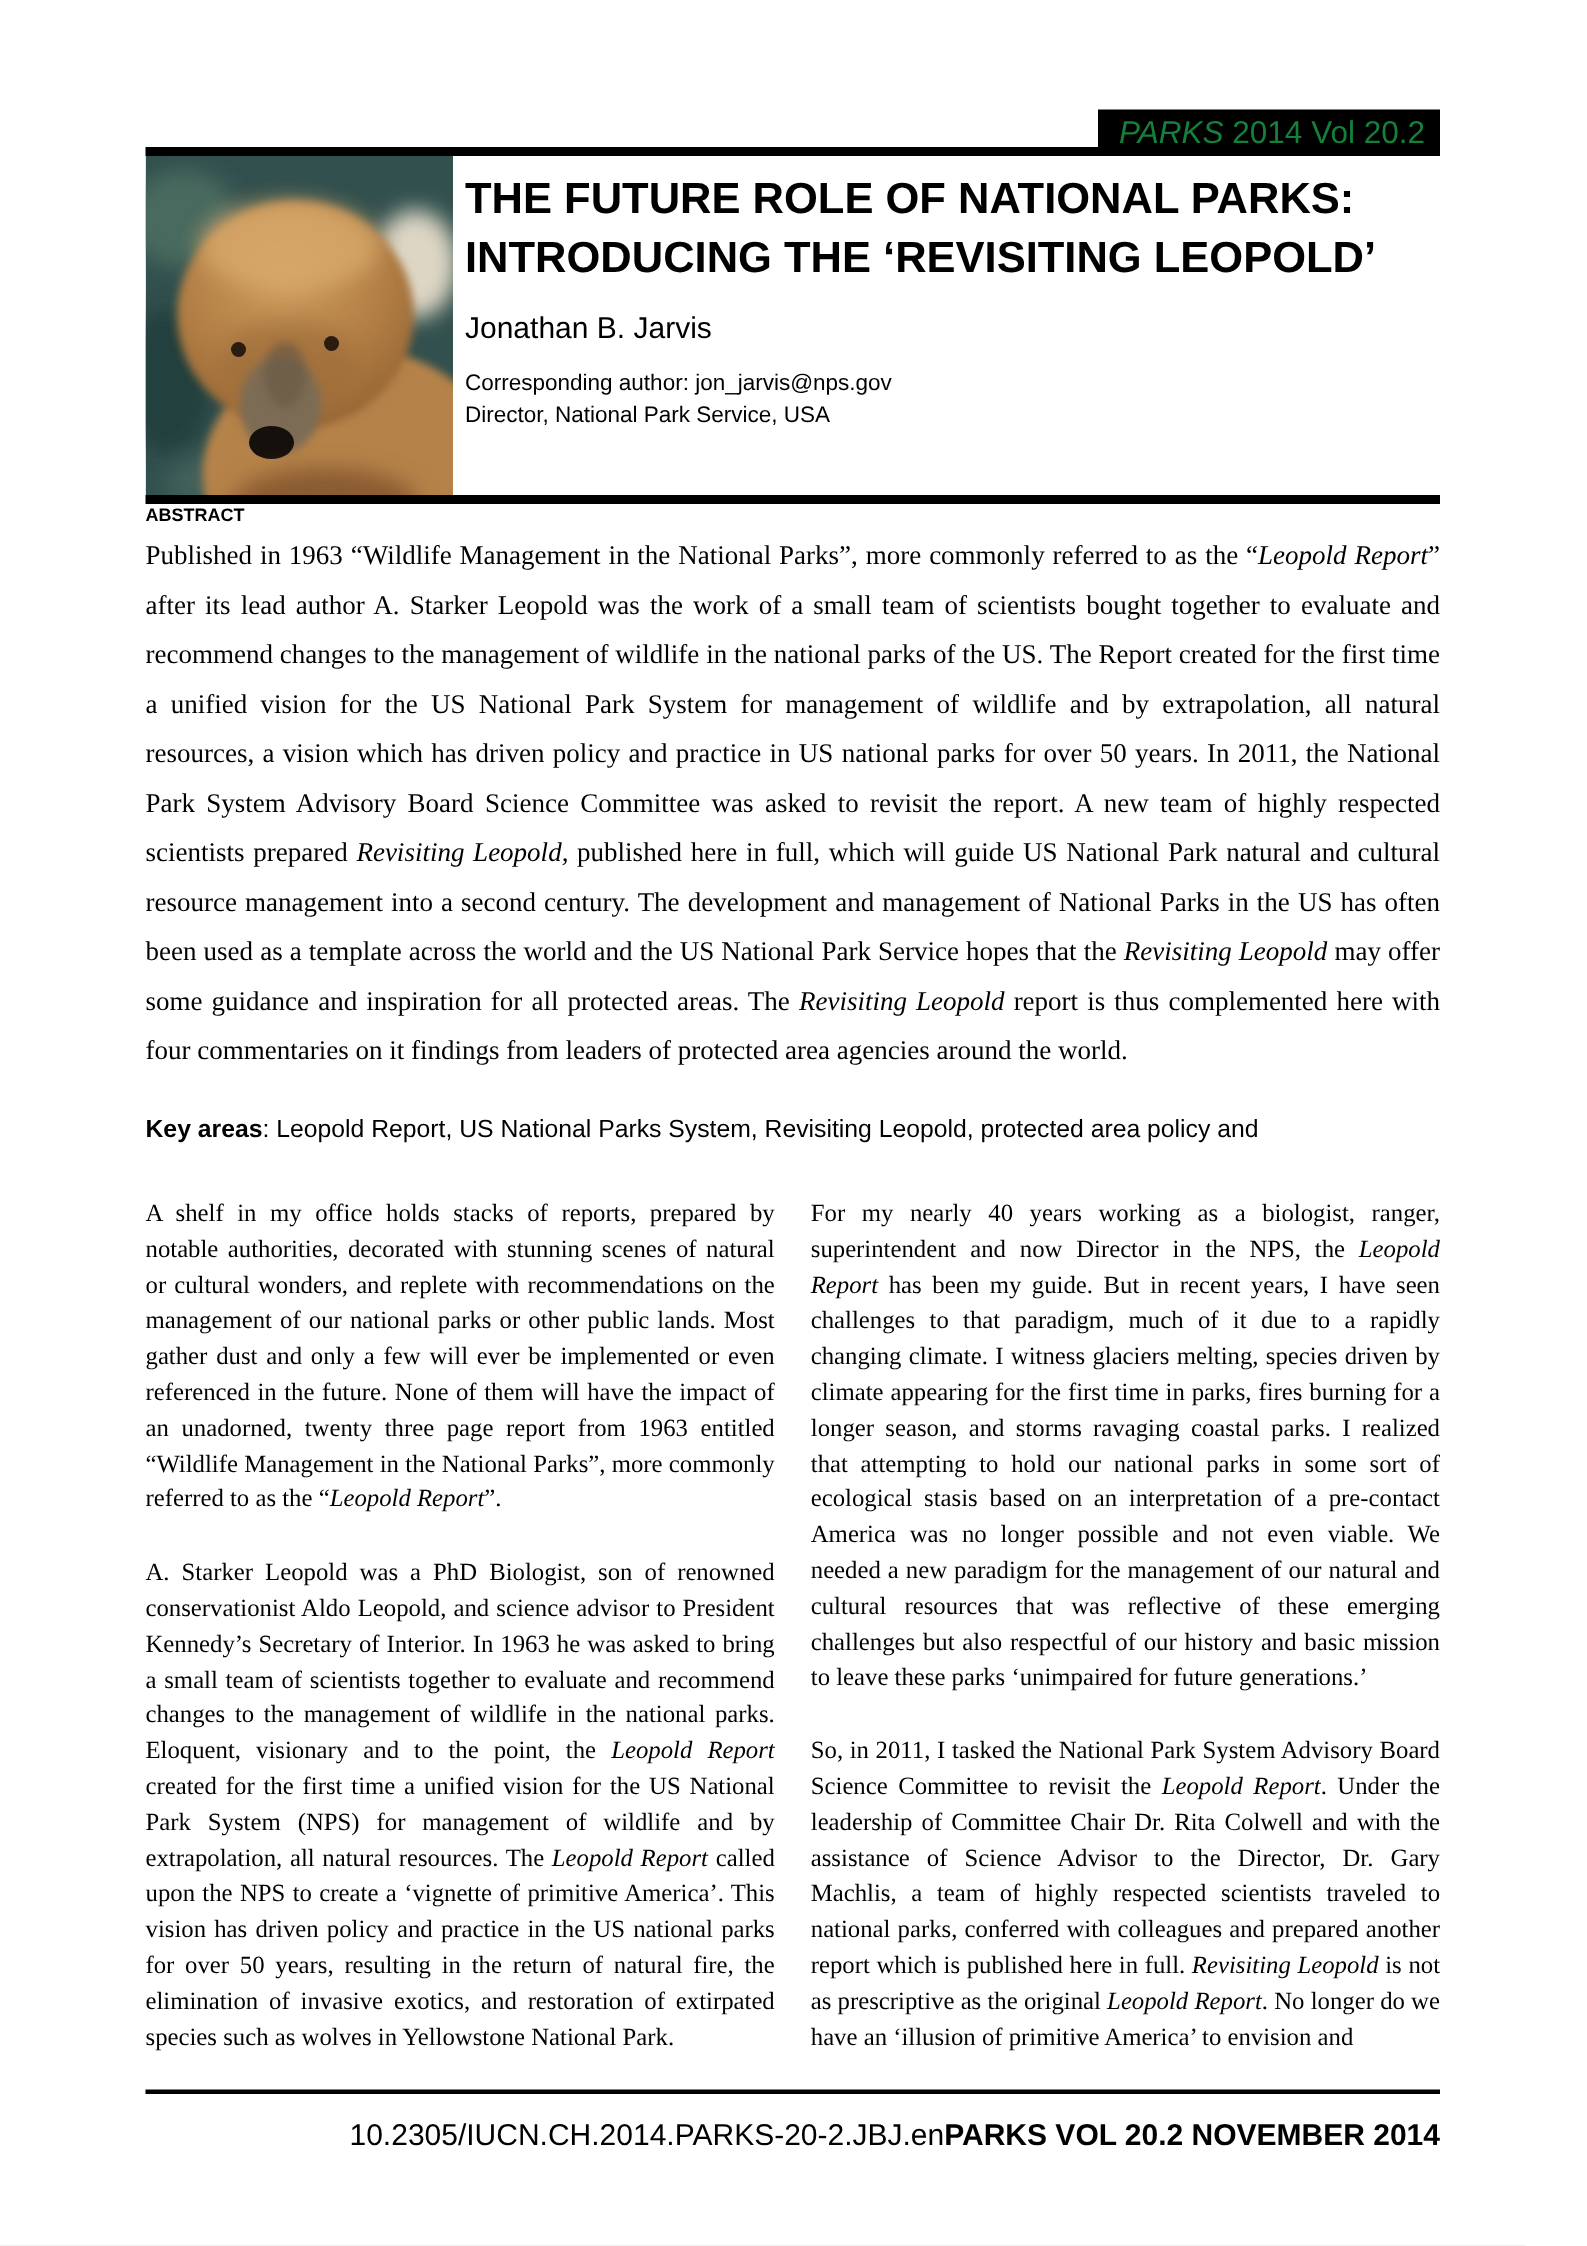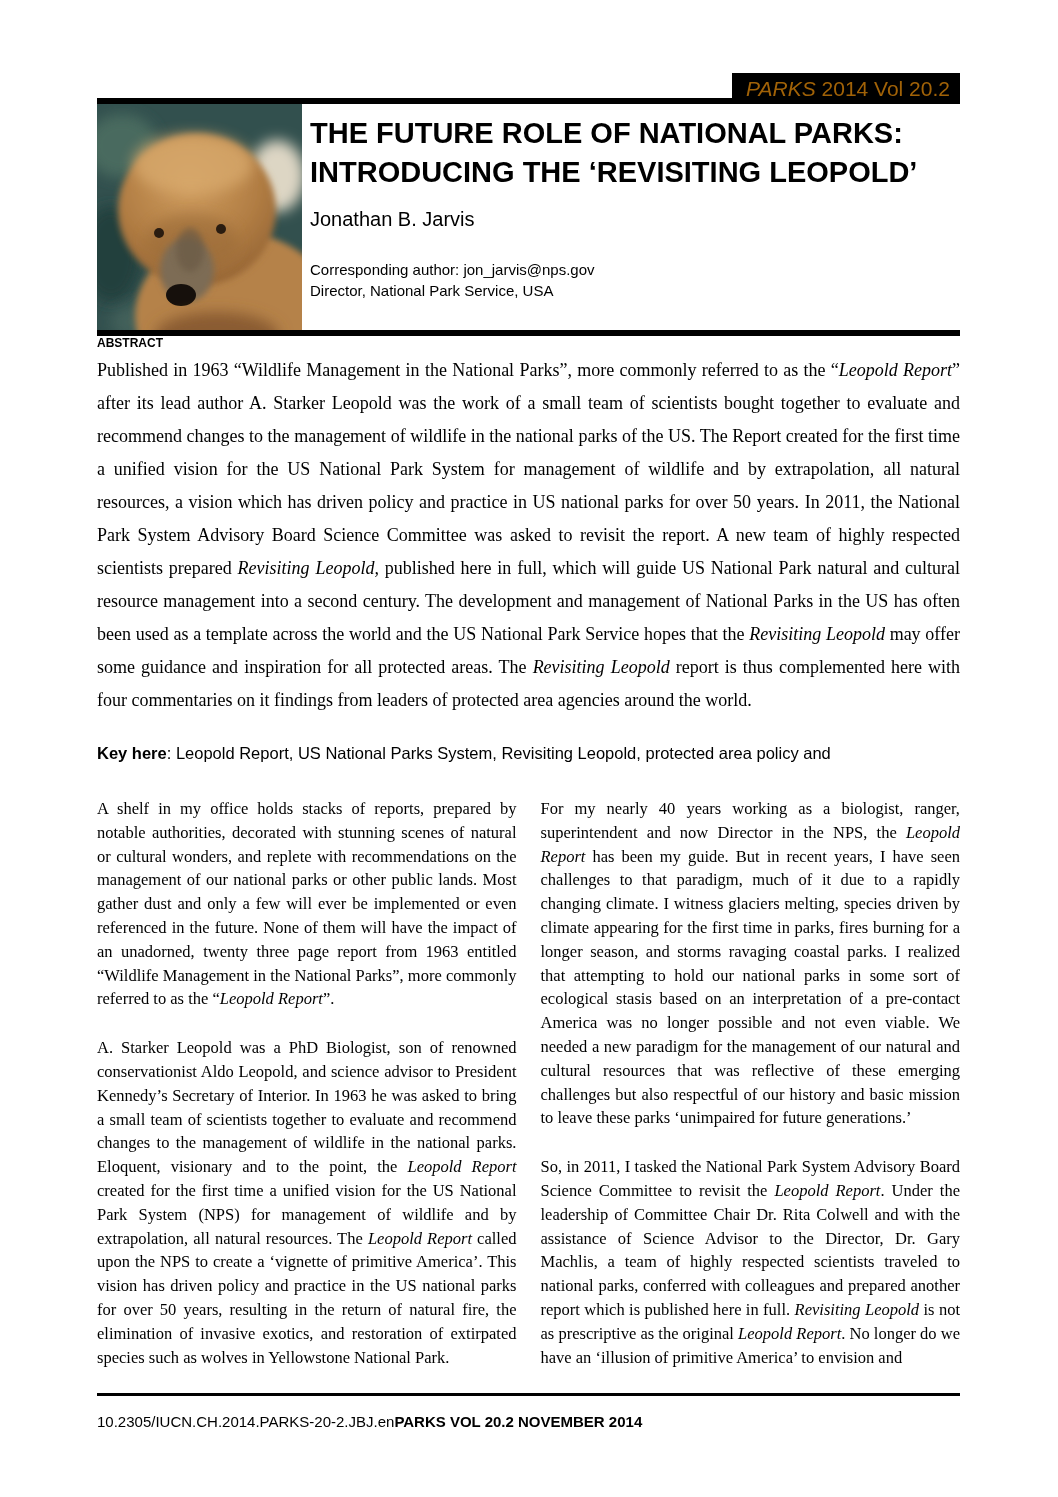--- a/index.html
+++ b/index.html
@@ -21,37 +21,37 @@
     width: 863px;
   }
   
   .badge-row { position: relative; height: 31px; }
   .rule-top {
     position: absolute; left: 0; right: 0; bottom: 0;
     height: 6px; background: #000;
   }
   .journal-badge {
     position: absolute; right: 0; bottom: 0;
-    background: #000; color: #a16207;
+    background: #000; color: #15803d;
     font-size: 21px; line-height: 31px;
     padding: 0 10px 0 14px;
     white-space: nowrap;
   }
   .journal-badge .jname { font-style: italic; }
   .header-main { display: flex; }
   .photo-box { width: 205px; height: 226px; flex: 0 0 205px; overflow: hidden; }
   .photo-box svg { display: block; }
   .header-text { padding-left: 8px; padding-top: 10px; }
   .article-title {
     font-size: 29px; font-weight: bold; line-height: 38.5px;
     letter-spacing: 0px;
   }
   .article-title div { white-space: nowrap; }
   .author-name { font-size: 20px; margin-top: 17px; }
-  .corr-block { margin-top: 28px; font-size: 15px; line-height: 21px; }
+  .corr-block { margin-top: 14px; font-size: 15px; line-height: 21px; }
   .rule-header-bottom { height: 6px; background: #000; }
   
   .abstract-heading { font-size: 12px; font-weight: bold; }
   .abstract-text {
     margin-top: 4px;
     font-family: "Liberation Serif", serif;
     font-size: 18px; line-height: 33px;
     text-align: justify;
   }
   .keywords { margin-top: 27px; font-size: 16.5px; }
@@ -66,22 +66,22 @@
   }
   .col p { margin-bottom: 25px; }
   .col p:last-child { margin-bottom: 0; }
   em { font-style: italic; }
   
   .footer {
     position: absolute; left: 97px; right: 98px; top: 1393px;
   }
   .rule-footer { height: 3px; background: #000; }
   .footer-row {
-    display: flex; justify-content: flex-start;
-    margin-top: 17px; font-size: 15px;
+    display: flex; justify-content: flex-end;
+    margin-top: 17px; font-size: 20px;
   }
   .footer-issue { font-weight: bold; }
 </style>
 </head>
 <body>
 
 <div class="page">
   <div class="content">
 
     <div class="badge-row">
@@ -136,21 +136,21 @@
           <div>Director, National Park Service, USA</div>
         </div>
       </div>
     </div>
     <div class="rule-header-bottom"></div>
 
     <div class="abstract-heading">ABSTRACT</div>
     <div class="abstract-text"><span>Published in 1963 “Wildlife Management in the National Parks”, more commonly referred to as the “</span><em>Leopold Report</em><span>” after its lead author A. Starker Leopold was the work of a small team of scientists bought together to evaluate and recommend changes to the management of wildlife in the national parks of the US. The Report created for the first time a unified vision for the US National Park System for management of wildlife and by extrapolation, all natural resources, a vision which has driven policy and practice in US national parks for over 50 years. In 2011, the National Park System Advisory Board Science Committee was asked to revisit the report. A new team of highly respected scientists prepared </span><em>Revisiting Leopold,</em><span> published here in full, which will guide US National Park natural and cultural resource management into a second century. The development and management of National Parks in the US has often been used as a template across the world and the US National Park Service hopes that the </span><em>Revisiting Leopold</em><span> may offer some guidance and inspiration for all protected areas. The </span><em>Revisiting Leopold</em><span> report is thus complemented here with four commentaries on it findings from leaders of protected area agencies around the world.</span></div>
 
     <div class="keywords">
-      <span class="kw-label">Key here</span><span>: Leopold Report, US National Parks System, Revisiting Leopold, protected area policy and</span>
+      <span class="kw-label">Key areas</span><span>: Leopold Report, US National Parks System, Revisiting Leopold, protected area policy and</span>
     </div>
 
     <div class="columns">
       <div class="col">
         <p><span>A shelf in my office holds stacks of reports, prepared by notable authorities, decorated with stunning scenes of natural or cultural wonders, and replete with recommendations on the management of our national parks or other public lands. Most gather dust and only a few will ever be implemented or even referenced in the future. None of them will have the impact of an unadorned, twenty three page report from 1963 entitled “Wildlife Management in the National Parks”, more commonly referred to as the “</span><em>Leopold Report</em><span>”.</span></p>
         <p><span>A. Starker Leopold was a PhD Biologist, son of renowned conservationist Aldo Leopold, and science advisor to President Kennedy’s Secretary of Interior. In 1963 he was asked to bring a small team of scientists together to evaluate and recommend changes to the management of wildlife in the national parks. Eloquent, visionary and to the point, the </span><em>Leopold Report</em><span> created for the first time a unified vision for the US National Park System (NPS) for management of wildlife and by extrapolation, all natural resources. The </span><em>Leopold Report</em><span> called upon the NPS to create a ‘vignette of primitive America’. This vision has driven policy and practice in the US national parks for over 50 years, resulting in the return of natural fire, the elimination of invasive exotics, and restoration of extirpated species such as wolves in Yellowstone National Park.</span></p>
       </div>
       <div class="col">
         <p><span>For my nearly 40 years working as a biologist, ranger, superintendent and now Director in the NPS, the </span><em>Leopold Report</em><span> has been my guide. But in recent years, I have seen challenges to that paradigm, much of it due to a rapidly changing climate. I witness glaciers melting, species driven by climate appearing for the first time in parks, fires burning for a longer season, and storms ravaging coastal parks. I realized that attempting to hold our national parks in some sort of ecological stasis based on an interpretation of a pre-contact America was no longer possible and not even viable. We needed a new paradigm for the management of our natural and cultural resources that was reflective of these emerging challenges but also respectful of our history and basic mission to leave these parks ‘unimpaired for future generations.’</span></p>
         <p><span>So, in 2011, I tasked the National Park System Advisory Board Science Committee to revisit the </span><em>Leopold Report</em><span>. Under the leadership of Committee Chair Dr. Rita Colwell and with the assistance of Science Advisor to the Director, Dr. Gary Machlis, a team of highly respected scientists traveled to national parks, conferred with colleagues and prepared another report which is published here in full. </span><em>Revisiting Leopold</em><span> is not as prescriptive as the original </span><em>Leopold Report</em><span>. No longer do we have an ‘illusion of primitive America’ to envision and</span></p>

